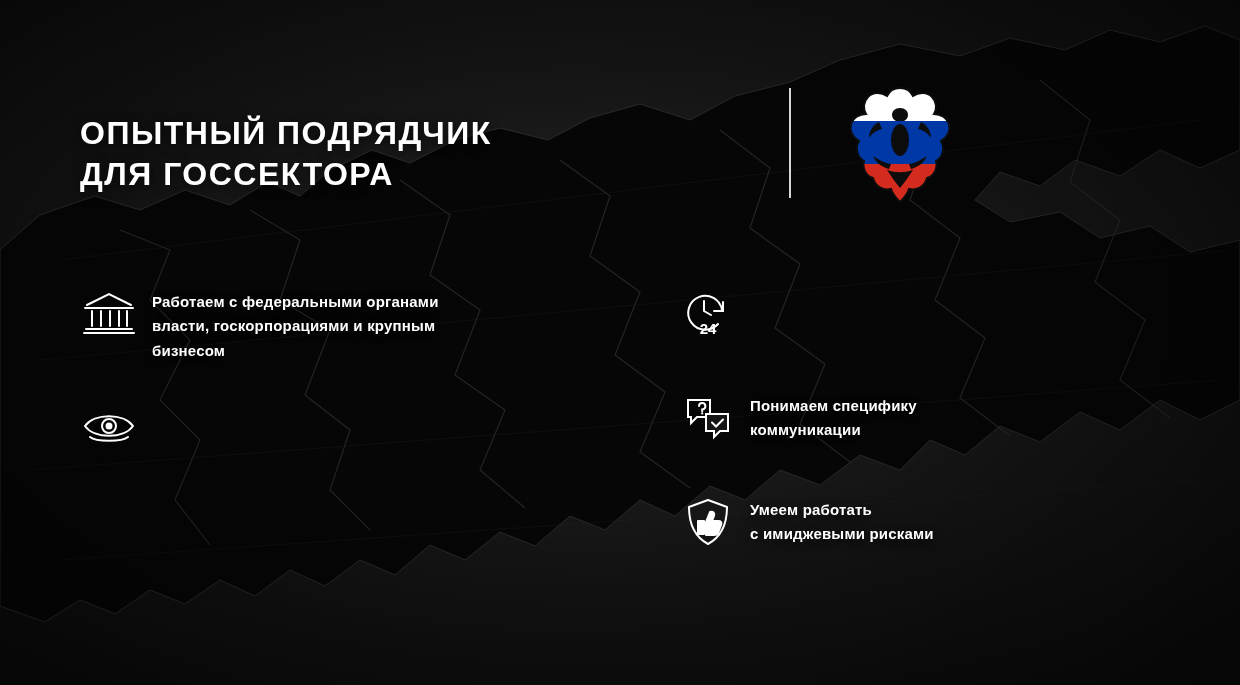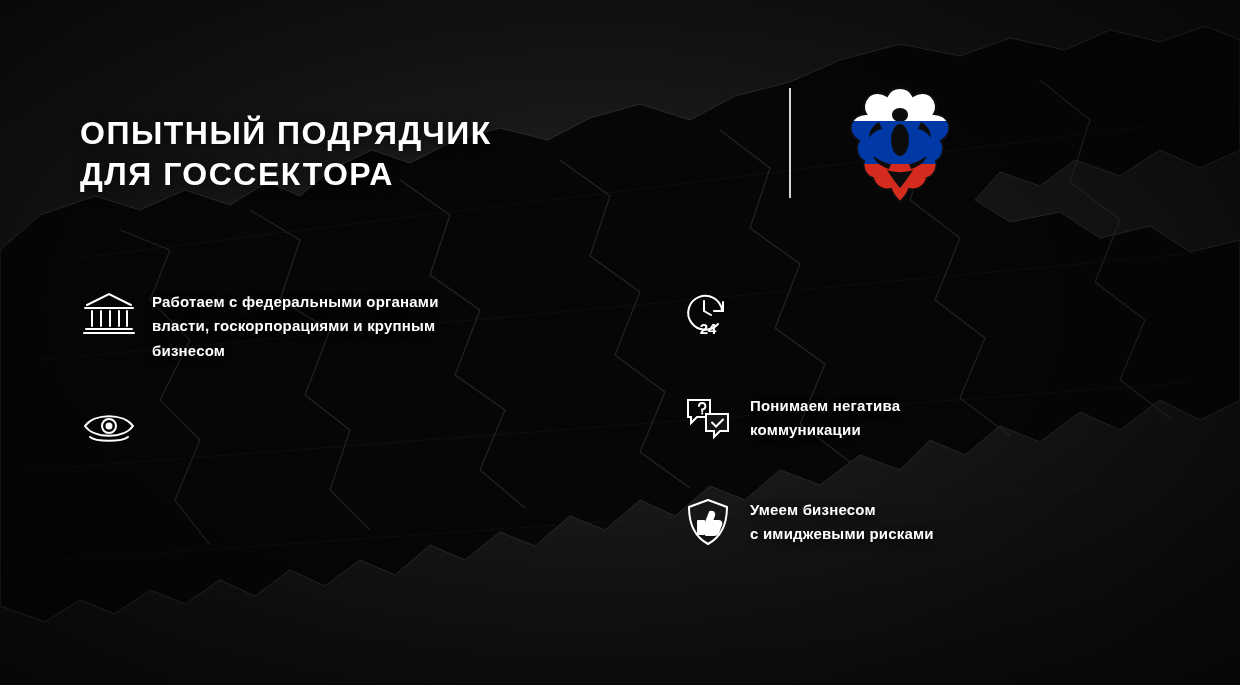--- a/index.html
+++ b/index.html
@@ -241,31 +241,31 @@
       <div class="feature">
         <span class="ico">
           <svg width="52" height="50" viewBox="0 0 52 50" fill="none" stroke="#ffffff" stroke-width="2" stroke-linecap="round">
             <path d="M6,8 L28,8 L28,25 L15,25 L9,31 L9,25 L6,25 Z"></path>
             <path d="M17,14 a3.2,3.2 0 1,1 3.2,3.4 v2"></path>
             <circle cx="20.2" cy="21.5" r="1.1" fill="#ffffff" stroke="none"></circle>
             <path d="M24,22 L46,22 L46,39 L38,39 L32,45 L32,39 L24,39 Z" fill="#151515"></path>
             <path d="M30,30.5 L34,34.5 L41,27.5"></path>
           </svg>
         </span>
-        <div class="txt">Понимаем негатива
+        <div class="txt">Понимаем специфику
 коммуникации</div>
       </div>
 
       <div class="feature">
         <span class="ico">
           <svg width="52" height="52" viewBox="0 0 52 52" fill="none" stroke="#ffffff" stroke-width="2" stroke-linejoin="round">
             <path d="M26,4 L45,11 C45,28 39,41 26,48 C13,41 7,28 7,11 Z"></path>
             <path d="M22,25 L22,38 L16,38 L16,25 Z" fill="#ffffff" stroke="#ffffff"></path>
             <path d="M24,26 L28,16 C31,15 33,17 32,20 L30,25 L37,25 C39,25 40,27 39,29 L36,37 C35,39 34,39 32,39 L24,39 Z" fill="#ffffff" stroke="#ffffff"></path>
           </svg>
         </span>
-        <div class="txt">Умеем бизнесом
+        <div class="txt">Умеем работать
 с имиджевыми рисками</div>
       </div>
 
     </div>
   </div>
 </div>
 
 </body></html>

